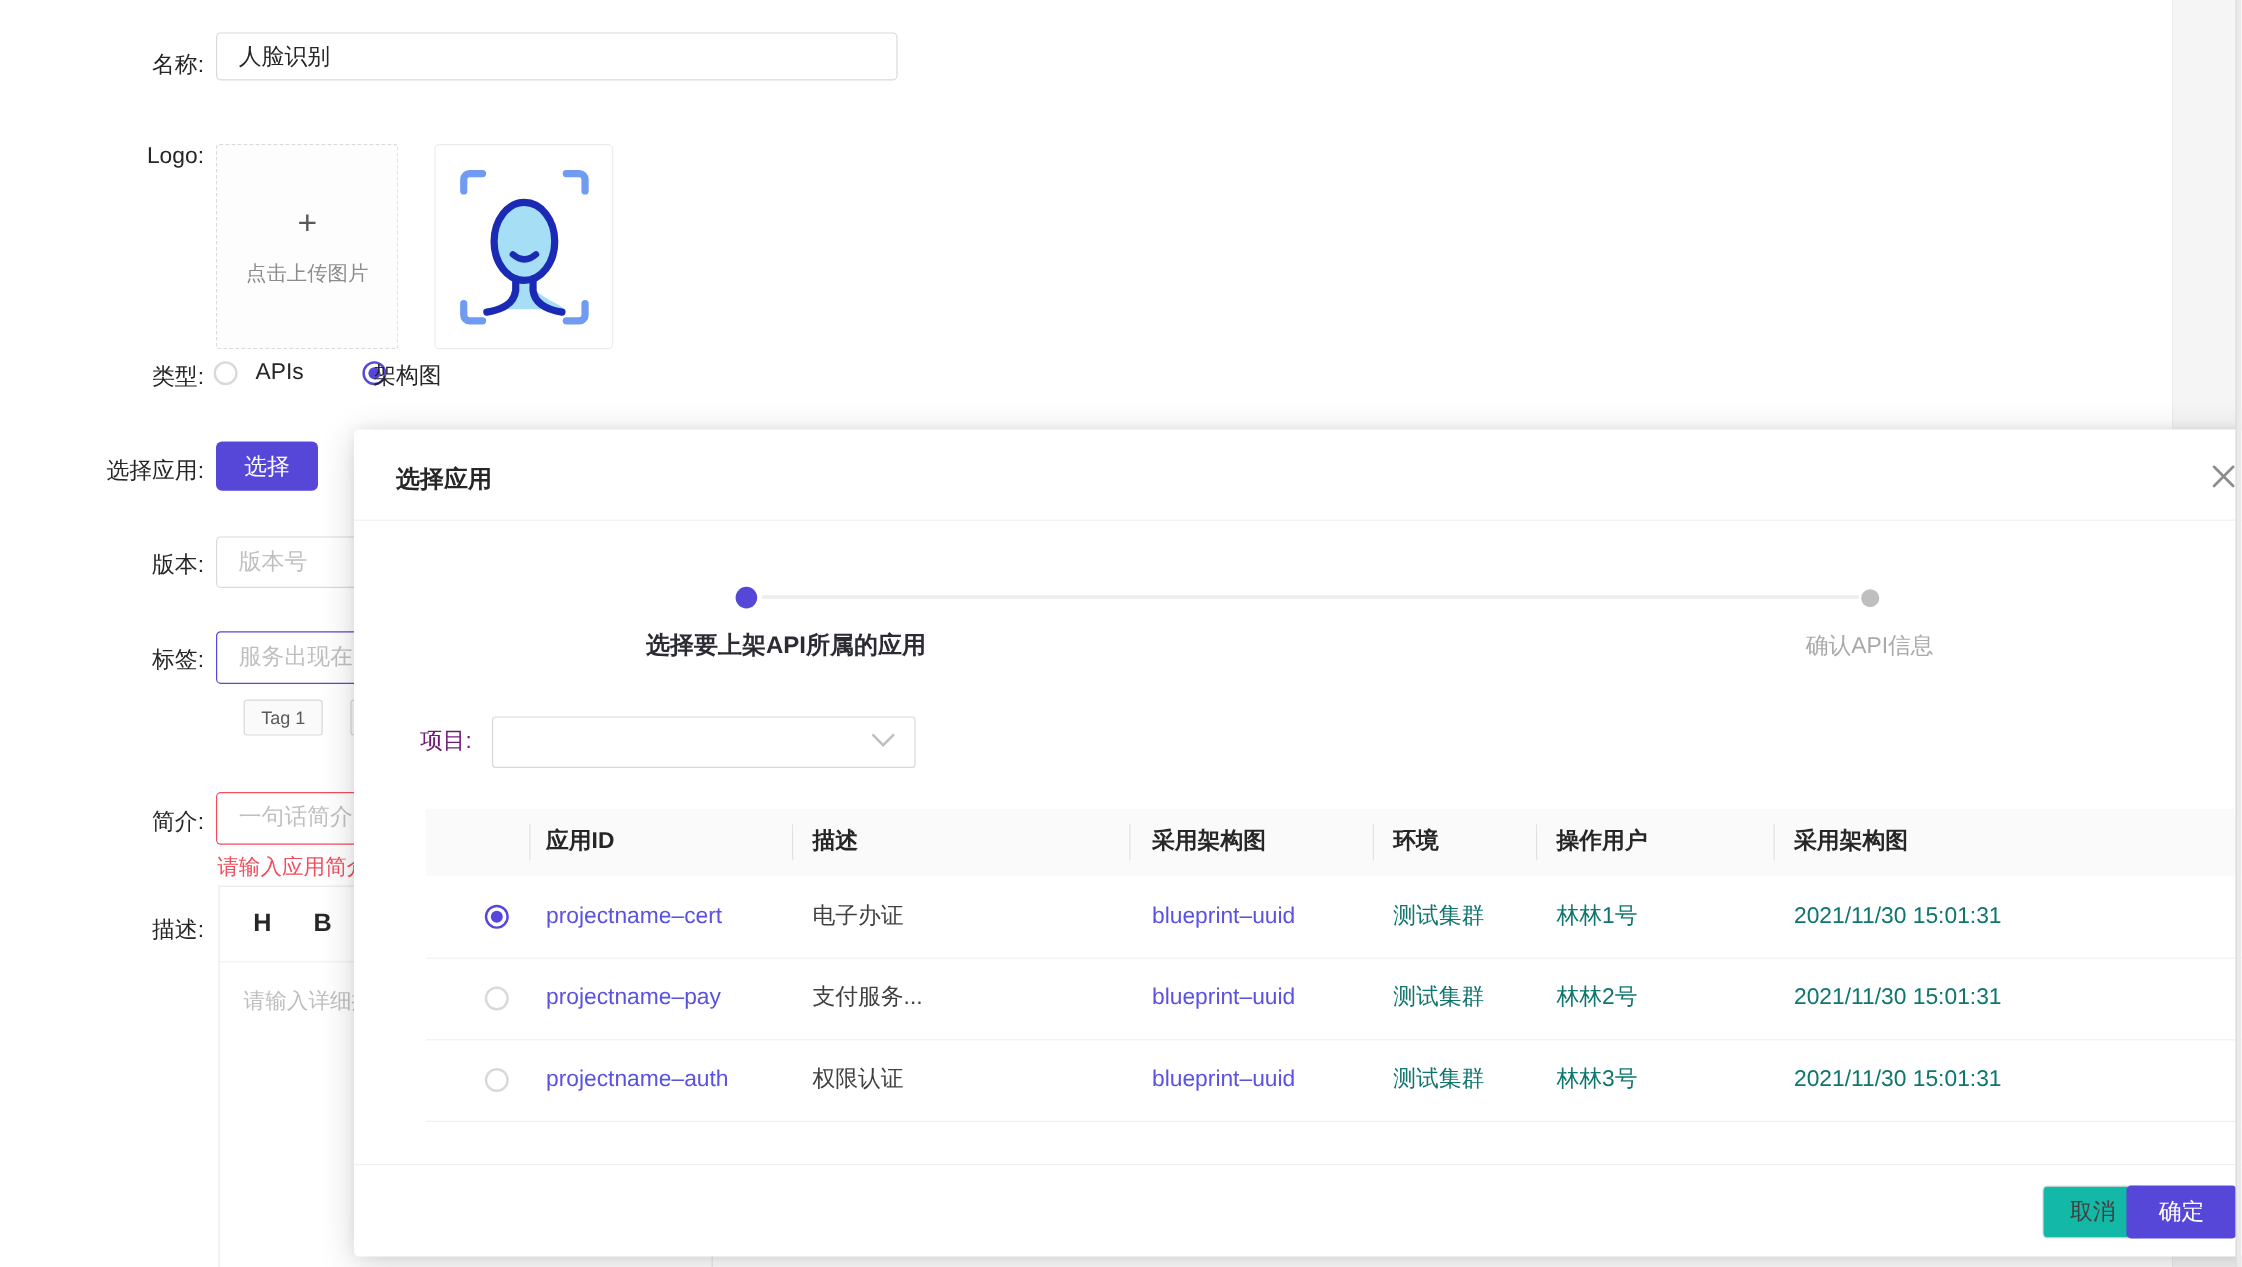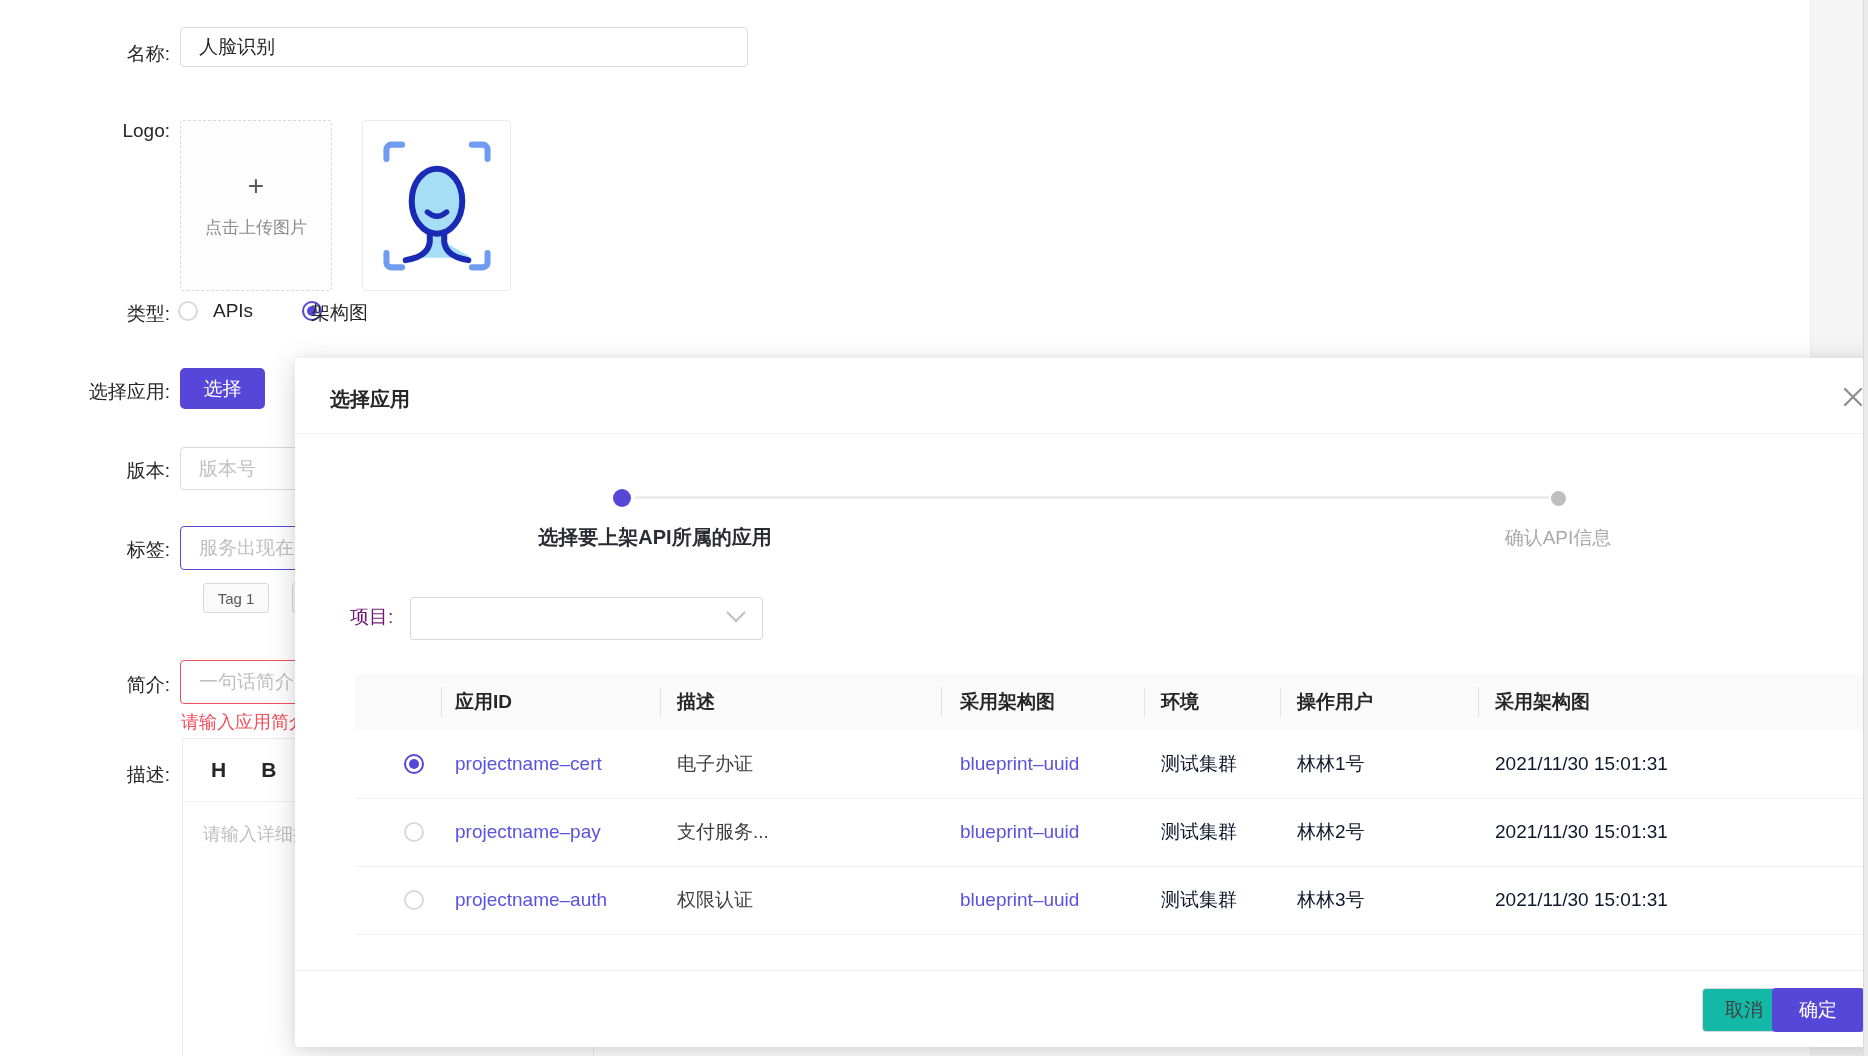--- a/index.html
+++ b/index.html
@@ -47,21 +47,21 @@
   .step-label1{position:absolute;left:360px;top:166px;transform:translateX(-50%);font-size:20px;font-weight:bold;color:#2b2b33;white-space:nowrap;}
   .step-label2{position:absolute;left:1263px;top:167px;transform:translateX(-50%);font-size:19px;color:#a9a9a9;white-space:nowrap;}
   .proj-label{position:absolute;left:55px;top:246px;font-size:19px;color:#701a75;}
   .proj-select{position:absolute;left:115px;top:239px;width:353px;height:43px;border:1px solid #d9d9d9;border-radius:3px;
     background:#fff;cursor:pointer;box-sizing:border-box;}
   .proj-chevron{position:absolute;left:430px;top:252px;}
   .thead{position:absolute;left:60px;top:316px;width:1540px;height:56px;background:#fafafa;}
   .th{position:absolute;top:0;height:56px;line-height:56px;font-size:19px;font-weight:bold;color:#262626;white-space:nowrap;}
   .th-sep{position:absolute;top:13px;width:1px;height:30px;background:#e2e2e2;}
   .trow{position:absolute;left:60px;width:1540px;height:68px;border-bottom:1px solid #f0f0f0;}
-  .td{position:absolute;top:0;height:68px;line-height:68px;font-size:19px;color:#0f172a;white-space:nowrap;}
+  .td{position:absolute;top:0;height:68px;line-height:68px;font-size:19px;color:#0f766e;white-space:nowrap;}
   .td.link{color:#5a52e0;cursor:pointer;}
   .td.dark{color:#404040;}
   .trow .radio{position:absolute;left:49px;top:24px;}
   .modal-fdiv{position:absolute;left:0;top:612px;width:100%;height:1px;background:#f0f0f0;}
   .btn-cancel{position:absolute;left:1382px;top:630px;width:84px;height:44px;background:#14b8a6;border:1px solid #d9d9d9;
     border-radius:4px;font-size:19px;color:#404040;display:flex;align-items:center;justify-content:center;cursor:pointer;
     box-sizing:border-box;font-family:"Liberation Sans","DejaVu Sans",sans-serif;margin-left:25px;}
   .btn-ok{position:absolute;left:1477px;top:630px;width:92px;height:44px;border-radius:4px;}
 </style>
 </head>

